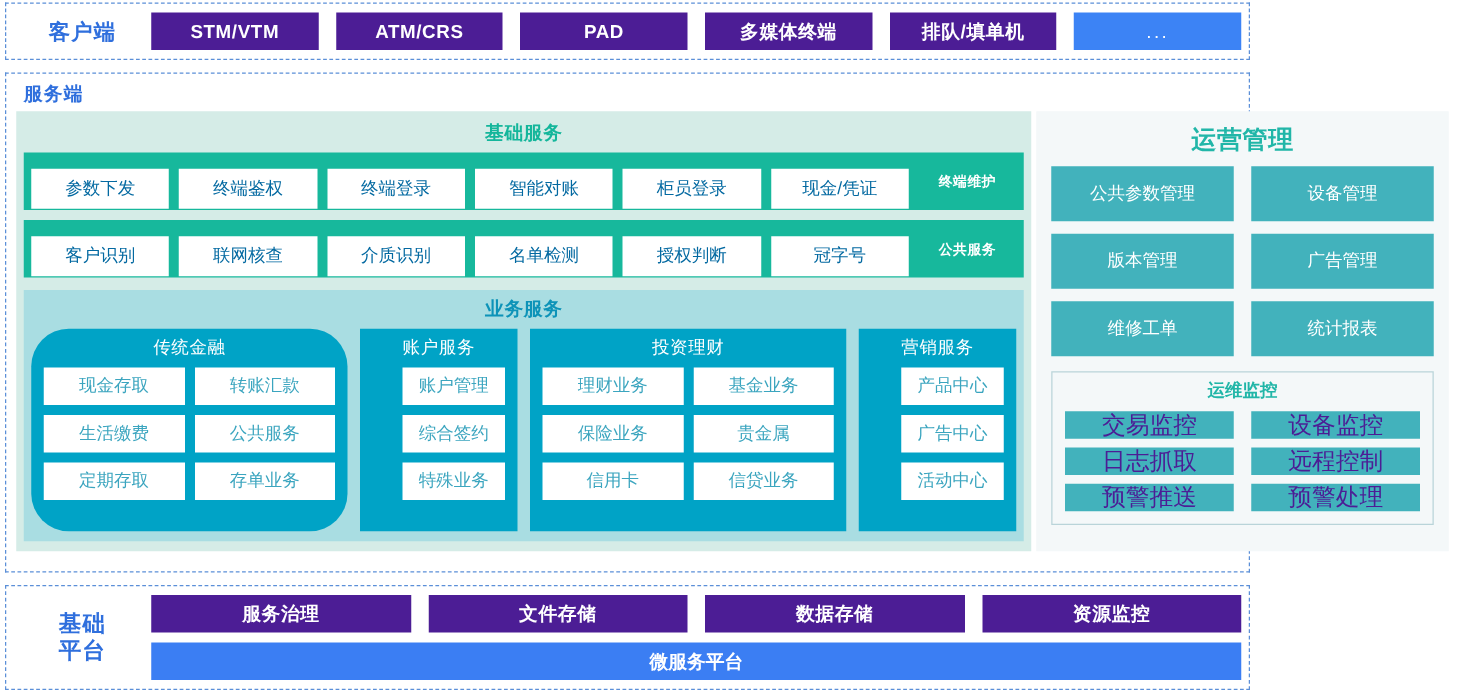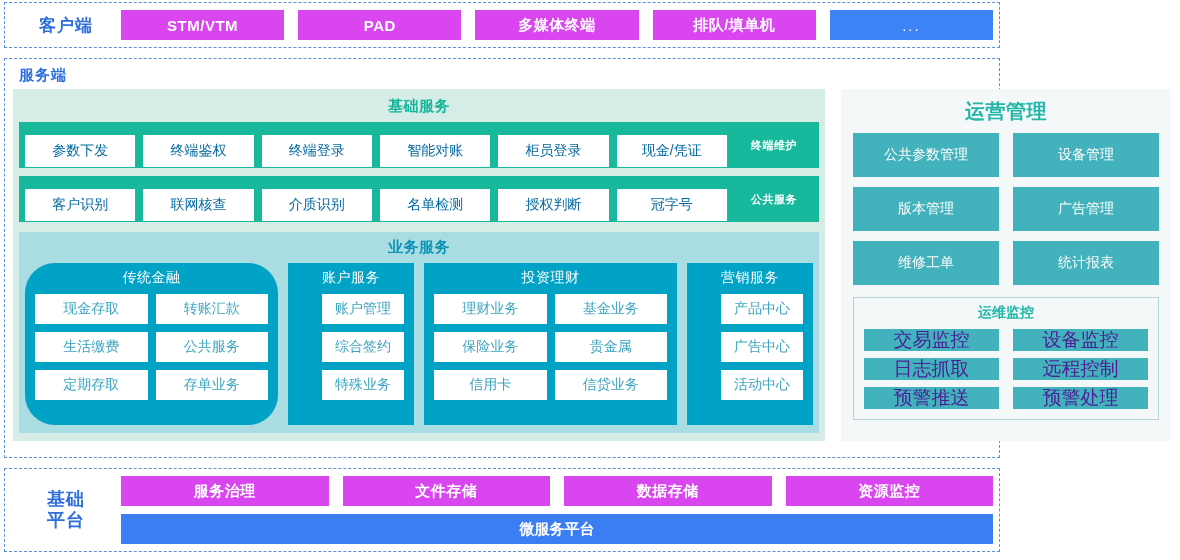--- a/index.html
+++ b/index.html
@@ -32,36 +32,36 @@
     font-weight: bold;
     font-size: 17px;
     letter-spacing: 1px;
     white-space: nowrap;
   }
   #client-label { width: 110px; text-align: center; flex: none; }
   .client-btns { display: flex; flex: 1; gap: 14px; }
   .btn-blue {
     flex: 1;
     height: 30px;
-    background: #d946ef;
+    background: #4c1d95;
     color: #ffffff;
     font-size: 15px;
     font-weight: bold;
     display: flex; align-items: center; justify-content: center;
     letter-spacing: .5px;
   }
   .btn-blue.light { background: #3c83f5; font-weight: normal; letter-spacing: 2px; }
 
   
   #server-section {
     height: 400px;
     padding: 6px 8px 8px 8px;
   }
   #server-label { font-size: 15px; padding: 1px 4px 4px 6px; }
-  .server-body { display: flex; gap: 16px; height: 352px; }
+  .server-body { display: flex; gap: 4px; height: 352px; }
 
   
   .mint-panel {
     flex: 1 1 auto;
     width: 820px;
     background: #d5ece7;
     padding: 4px 6px 8px 6px;
     display: flex; flex-direction: column;
   }
   .panel-title {
@@ -199,20 +199,21 @@
 </style>
 </head>
 <body>
 
 <div class="page">
 
   <div class="section" id="client-section">
     <div class="side-label" id="client-label">客户端</div>
     <div class="client-btns" id="client-buttons">
         <div class="btn-blue">STM/VTM</div>
+        <div class="btn-blue">ATM/CRS</div>
         <div class="btn-blue">PAD</div>
         <div class="btn-blue">多媒体终端</div>
         <div class="btn-blue">排队/填单机</div>
         <div class="btn-blue light">...</div>
       </div>
   </div>
 
   <div class="section" id="server-section">
     <div class="side-label" id="server-label">服务端</div>
 

